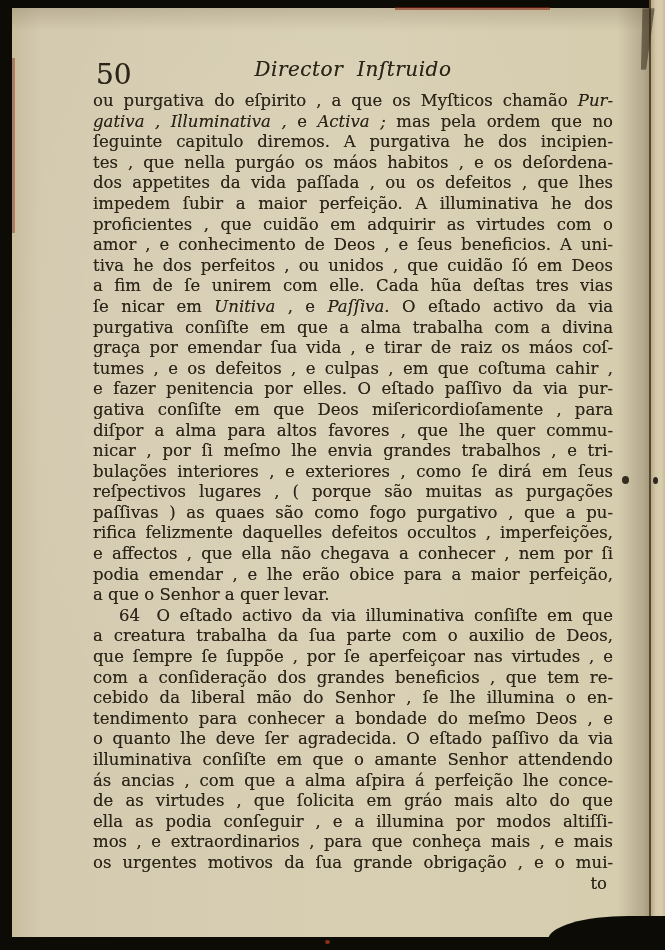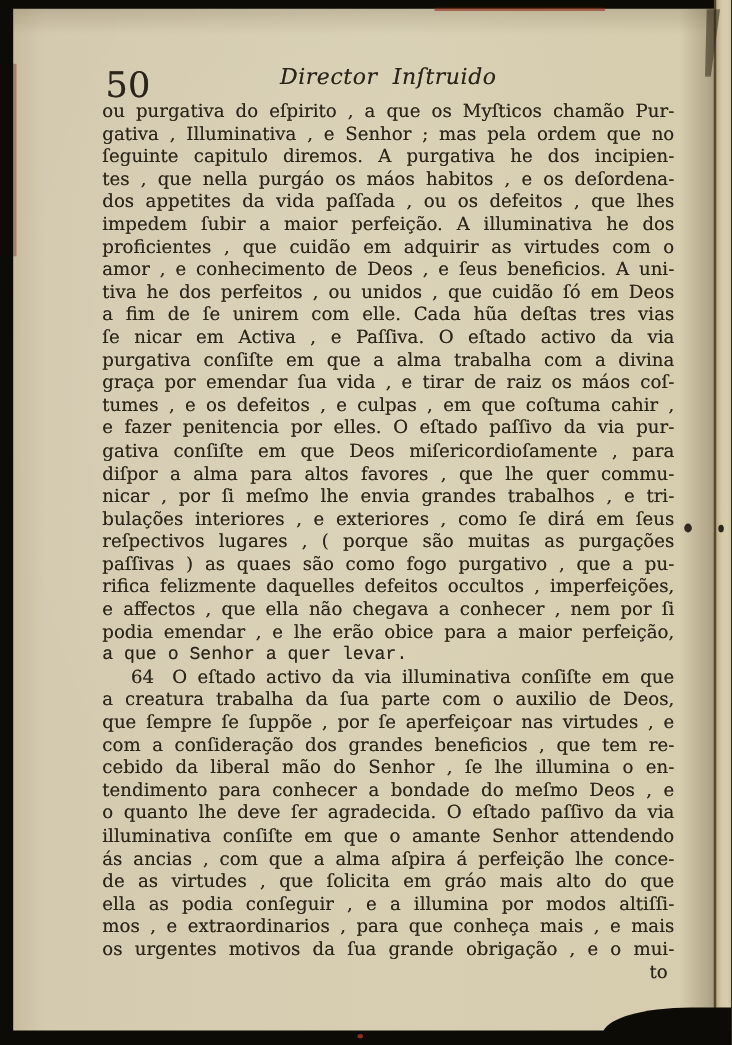--- a/index.html
+++ b/index.html
@@ -9,32 +9,32 @@
     font-family:"DejaVu Serif", serif;
   }
   .page{
     position:absolute;left:12px;top:8px;width:637px;height:929px;
     background:
       radial-gradient(ellipse at 45% 38%, rgba(255,255,255,0.10), rgba(0,0,0,0) 62%),
       linear-gradient(180deg, rgba(90,75,50,0.20) 0, rgba(0,0,0,0) 2.5%),
       linear-gradient(90deg, #c9bd9e 0, #d4cab0 4.5%, #d8cfb3 55%, #d6ccae 100%);
   }
   .ink{color:#2b2418;text-shadow:0 0 0.5px rgba(43,36,24,0.55);}
-  .page-number{position:absolute;left:84px;top:50px;font-size:32px;}
+  .page-number{position:absolute;left:84px;top:50px;font-size:28px;}
   .running-head{
     position:absolute;left:81px;top:49px;width:520px;text-align:center;
     font-style:italic;font-size:20px;letter-spacing:0.5px;word-spacing:7px;
   }
   .body-text{position:absolute;left:81px;top:83px;width:520px;}
   .line{
     font-size:16.5px;line-height:20.6px;height:20.6px;
     text-align:justify;text-align-last:justify;
   }
-  .line.align-left{text-align:right;text-align-last:left;font-family:Liberation Mono, monospace;}
-  .it{}
+  .line.align-left{text-align:right;text-align-last:left;}
+  .it{font-style:italic;}
   .catchword{
     position:absolute;left:81px;top:866px;width:514px;
     text-align:right;font-size:16.5px;line-height:20.6px;
   }
   .gutter-shadow{
     position:absolute;left:570px;top:0;width:79px;height:929px;z-index:3;
     background:linear-gradient(90deg, rgba(0,0,0,0) 0, rgba(0,0,0,0) 45%,
        rgba(92,76,50,0.28) 78%, rgba(64,52,32,0.55) 100%);
     pointer-events:none;
   }
@@ -66,30 +66,30 @@
 </style>
 </head>
 <body>
 
 <div class="scan">
   <div class="page">
     <div class="page-number ink">50</div>
     <div class="running-head ink">Director Inſtruido</div>
     <div class="body-text ink" id="body-text">
         <div class="line"><span>ou purgativa do eſpirito , a que os Myſticos chamão </span><span class="it">Pur-</span></div>
-        <div class="line"><span class="it">gativa , Illuminativa ,</span><span> e </span><span class="it">Senhor ;</span><span> mas pela ordem que no</span></div>
+        <div class="line"><span class="it">gativa , Illuminativa ,</span><span> e </span><span class="it">Activa ;</span><span> mas pela ordem que no</span></div>
         <div class="line"><span>ſeguinte capitulo diremos.  A purgativa he dos incipien-</span></div>
         <div class="line"><span>tes , que nella purgáo os máos habitos , e os deſordena-</span></div>
         <div class="line"><span>dos appetites da vida paſſada , ou os defeitos , que lhes</span></div>
         <div class="line"><span>impedem ſubir a maior perfeição.  A illuminativa he dos</span></div>
         <div class="line"><span>proficientes , que cuidão em adquirir as virtudes com o</span></div>
         <div class="line"><span>amor , e conhecimento de Deos , e ſeus beneficios. A uni-</span></div>
         <div class="line"><span>tiva he dos perfeitos , ou unidos , que cuidão ſó em Deos</span></div>
         <div class="line"><span>a fim de ſe unirem com elle.  Cada hũa deſtas tres vias</span></div>
-        <div class="line"><span>ſe nicar em </span><span class="it">Activa</span><span> , e </span><span class="it">Paſſiva.</span><span>  O eſtado activo da via</span></div>
+        <div class="line"><span>ſe nicar em </span><span class="it">Unitiva</span><span> , e </span><span class="it">Paſſiva.</span><span>  O eſtado activo da via</span></div>
         <div class="line"><span>purgativa conſiſte em que a alma trabalha com a divina</span></div>
         <div class="line"><span>graça por emendar ſua vida , e tirar de raiz os máos coſ-</span></div>
         <div class="line"><span>tumes , e os defeitos , e culpas , em que coſtuma cahir ,</span></div>
         <div class="line"><span>e fazer penitencia por elles.  O eſtado paſſivo da via pur-</span></div>
         <div class="line"><span>gativa conſiſte em que Deos miſericordioſamente , para</span></div>
         <div class="line"><span>diſpor a alma para altos favores , que lhe quer commu-</span></div>
         <div class="line"><span>nicar , por ſi meſmo lhe envia grandes trabalhos , e tri-</span></div>
         <div class="line"><span>bulações interiores , e exteriores , como ſe dirá em ſeus</span></div>
         <div class="line"><span>reſpectivos lugares , ( porque são muitas as purgações</span></div>
         <div class="line"><span>paſſivas ) as quaes são como fogo purgativo , que a pu-</span></div>

